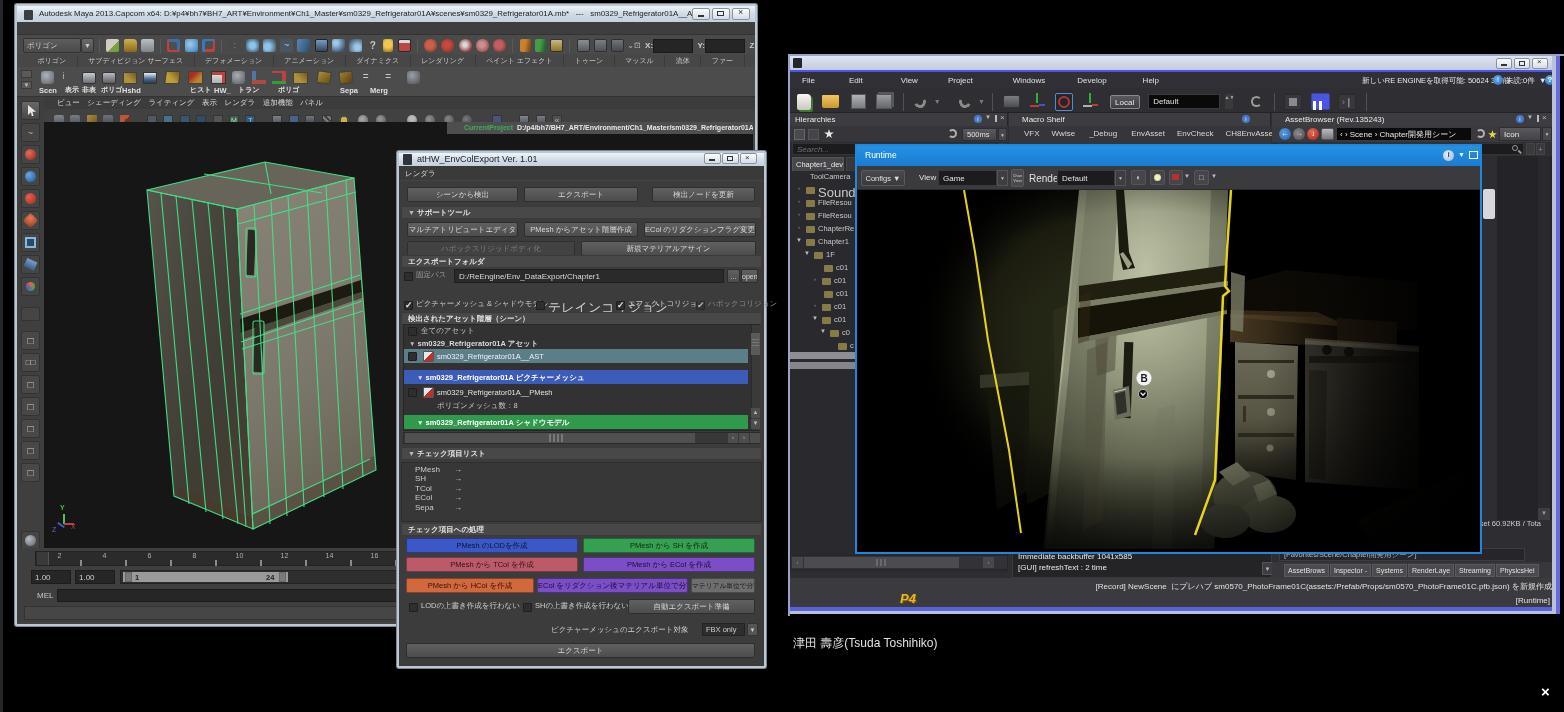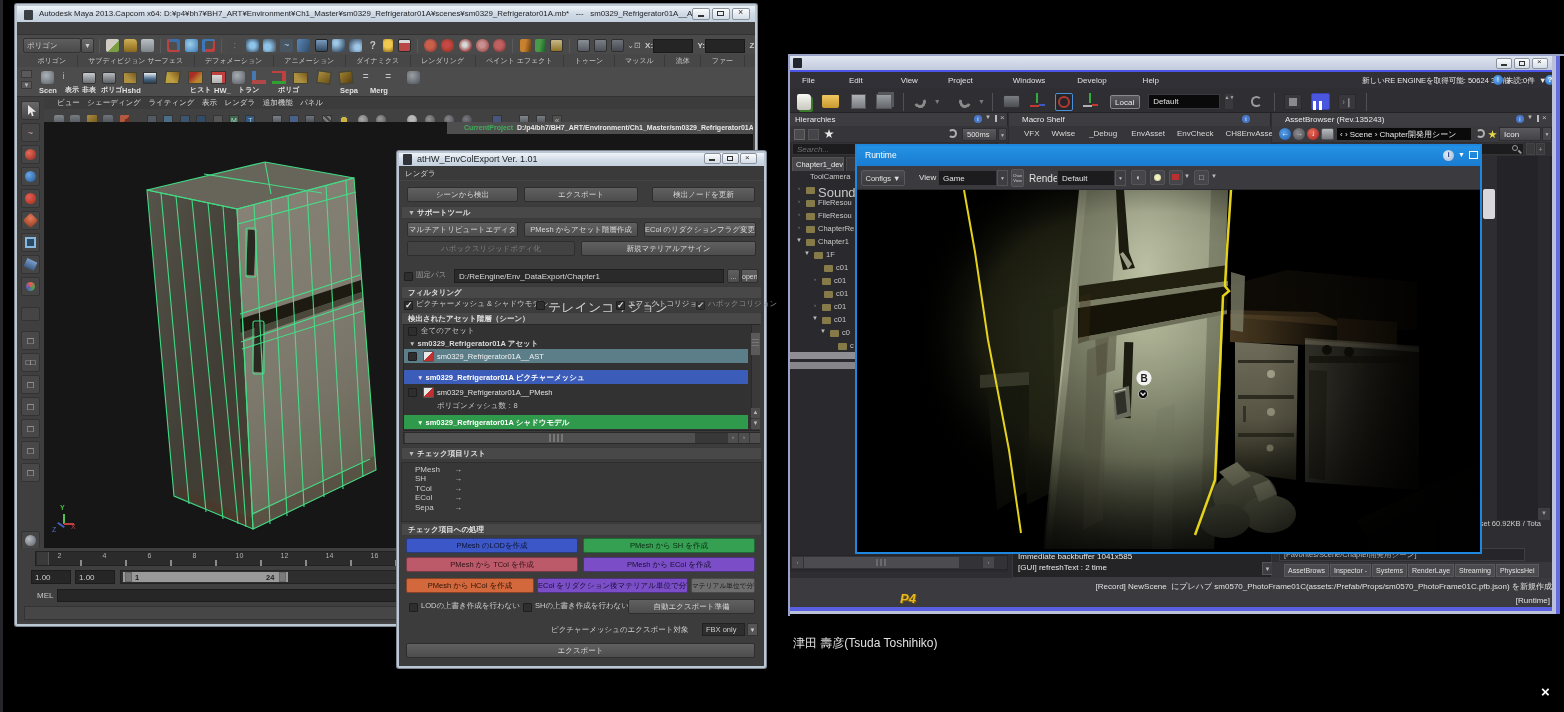--- a/index.html
+++ b/index.html
@@ -499,27 +499,27 @@
     <div class="btn" style="left:125px;top:34px;width:114px;">エクスポート</div>
     <div class="btn" style="left:253px;top:34px;width:103px;">検出ノードを更新</div>
 
     <div class="hdr" style="left:2px;top:53px;width:361px;"><span style="position:static;color:#bbb;font-size:7px;">▼</span>&nbsp;サポートツール</div>
     <div class="btn" style="left:8px;top:69px;width:111px;">マルチアトリビュートエディタ</div>
     <div class="btn" style="left:125px;top:69px;width:114px;">PMesh からアセット階層作成</div>
     <div class="btn" style="left:245px;top:69px;width:112px;">ECol のリダクションフラグ変更</div>
     <div class="btn" style="left:8px;top:88px;width:168px;color:#7d7d7d;background:#424242;">ハボックスリジッドボディ化</div>
     <div class="btn" style="left:182px;top:88px;width:175px;">新規マテリアルアサイン</div>
 
+    <div class="hdr" style="left:2px;top:102px;width:361px;">エクスポートフォルダ</div>
     <div class="cb" style="left:5px;top:119px;"></div>
     <div class="t" style="left:17px;top:117px;font-size:7.5px;color:#9a9a9a;">固定パス</div>
     <div style="left:55px;top:116px;width:270px;height:14px;background:#2a2a2a;border:1px solid #1e1e1e;color:#d8d8d8;font-size:8px;line-height:13px;text-indent:4px;">D:/ReEngine/Env_DataExport/Chapter1</div>
     <div class="btn" style="left:328px;top:116px;width:13px;height:14px;line-height:13px;">...</div>
     <div class="btn" style="left:342px;top:116px;width:17px;height:14px;line-height:13px;font-size:7px;">open</div>
 
-    <div class="hdr" style="left:2px;top:133px;width:361px;">フィルタリング</div>
     <div class="cb ck" style="left:5px;top:148px;"></div>
     <div class="t" style="left:17px;top:146px;font-size:7.5px;color:#d0d0d0;">ピクチャーメッシュ &amp; シャドウモデル</div>
     <div class="cb" style="left:137px;top:148px;"></div>
     <div class="t" style="left:149px;top:146px;font-size:13px;color:#d0d0d0;">テレインコリジョン</div>
     <div class="cb ck" style="left:217px;top:148px;"></div>
     <div class="t" style="left:229px;top:146px;font-size:7.5px;color:#d0d0d0;">エフェクトコリジョン</div>
     <div class="cb ck" style="left:297px;top:148px;opacity:0.6;"></div>
     <div class="t" style="left:309px;top:146px;font-size:7.5px;color:#8a8a8a;">ハボックコリジョン</div>
 
     <div class="hdr" style="left:2px;top:159px;width:361px;">検出されたアセット階層（シーン）</div>

